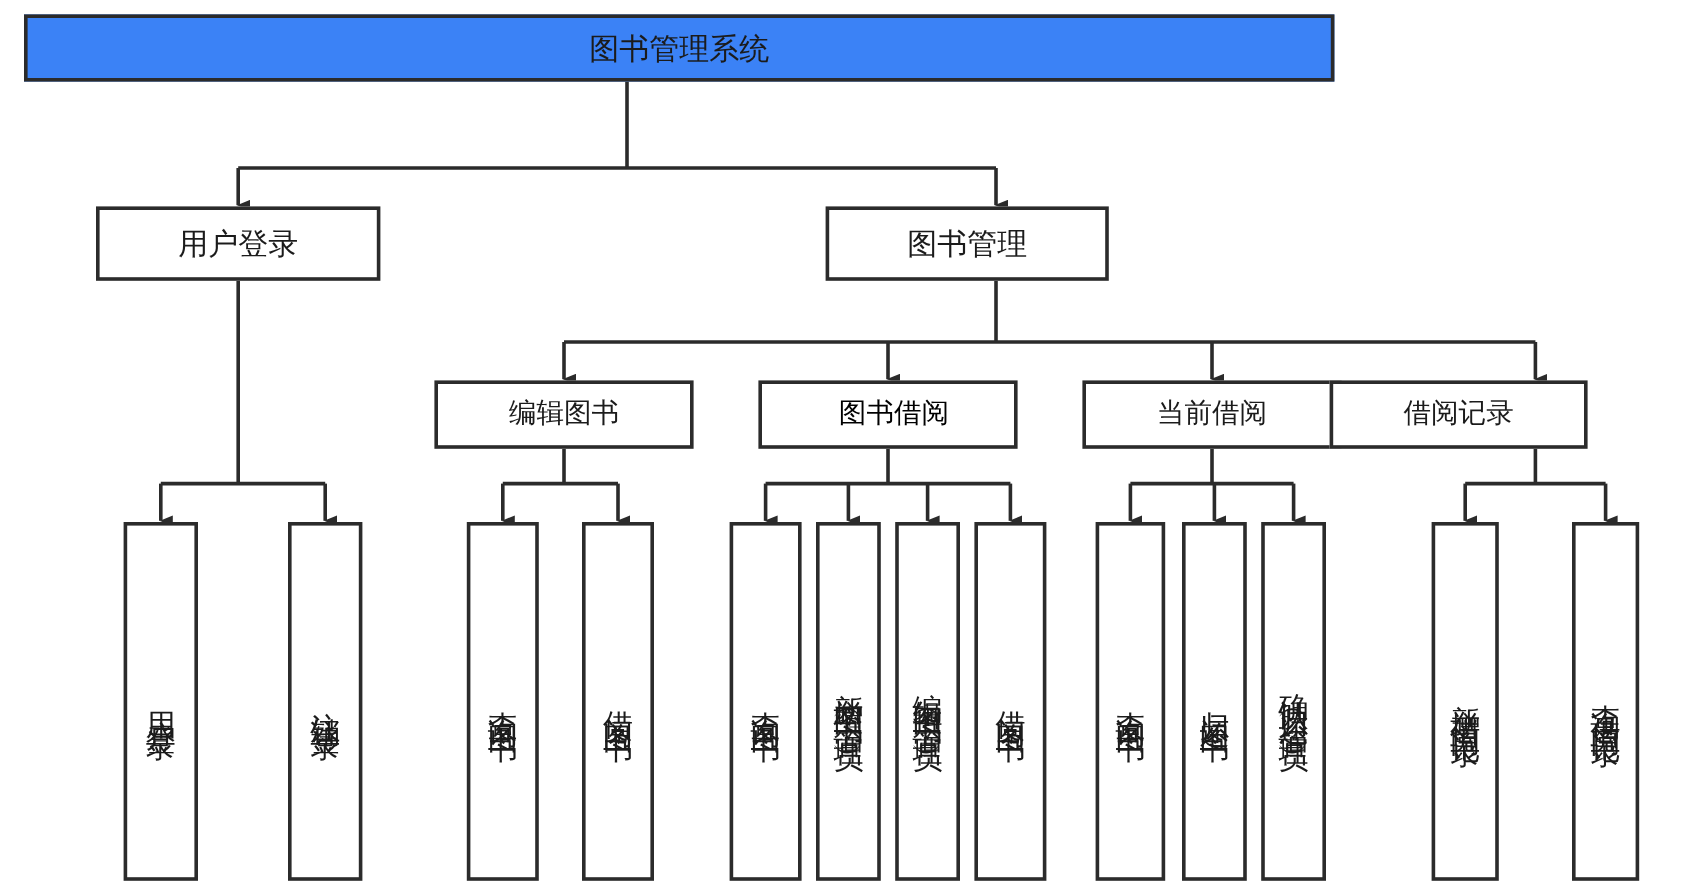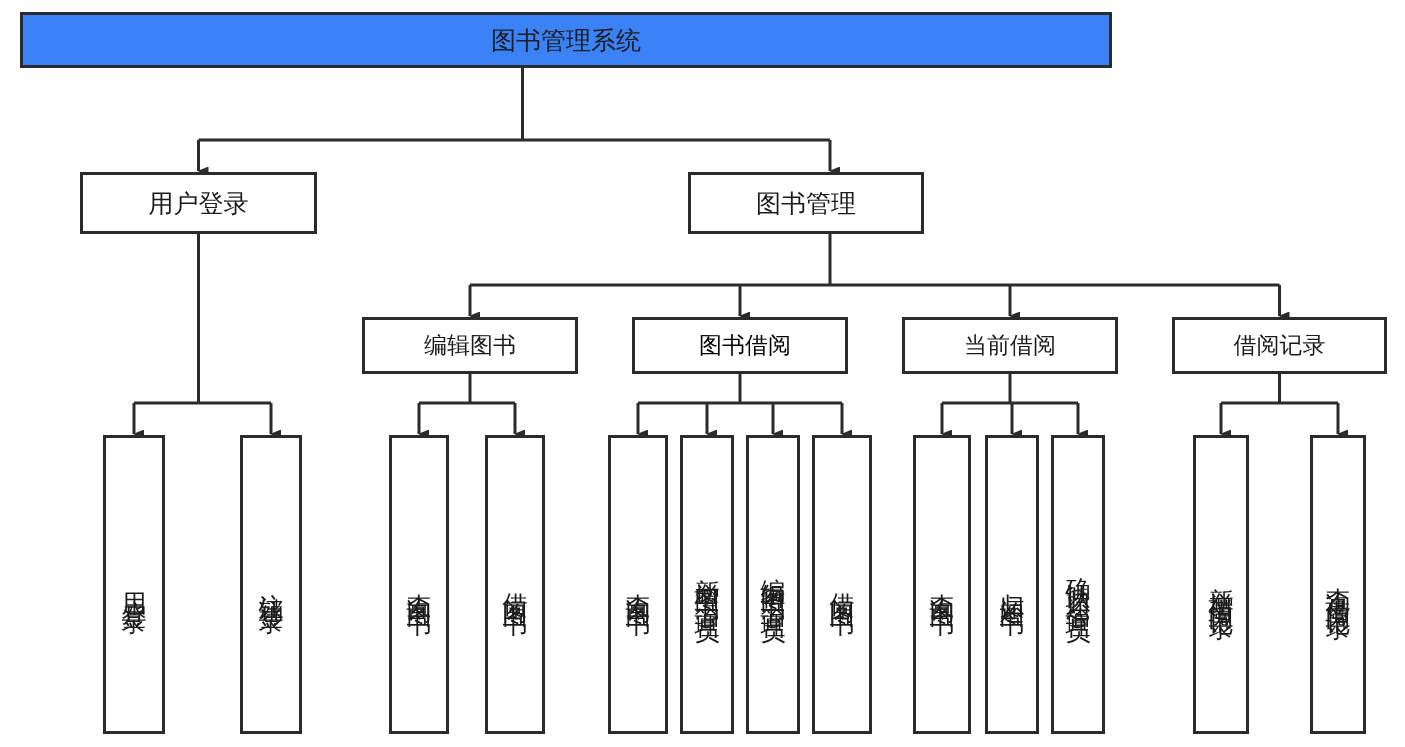--- a/index.html
+++ b/index.html
@@ -134,21 +134,21 @@
       </div>
       <div class="node-box node-sub" style="left: 362px; top: 317px; width: 216px; height: 57px; border-color: rgb(43, 43, 43); background: rgb(255, 255, 255);">
         <div class="node-label" style="color: rgb(27, 27, 27);">编辑图书</div>
       </div>
       <div class="node-box node-sub" style="left: 632px; top: 317px; width: 216px; height: 57px; border-color: rgb(43, 43, 43); background: rgb(255, 255, 255);">
         <div class="node-label" style="color: #000000; margin-left: 10px;">图书借阅</div>
       </div>
       <div class="node-box node-sub" style="left: 902px; top: 317px; width: 216px; height: 57px; border-color: rgb(43, 43, 43); background: rgb(255, 255, 255);">
         <div class="node-label" style="color: rgb(27, 27, 27);">当前借阅</div>
       </div>
-      <div class="node-box node-sub" style="left: 1172px; top: 317px; width: 215px; height: 57px; border-color: rgb(43, 43, 43); background: rgb(255, 255, 255);">
+      <div class="node-box node-sub" style="left: 1108px; top: 317px; width: 215px; height: 57px; border-color: rgb(43, 43, 43); background: rgb(255, 255, 255);">
         <div class="node-label" style="color: rgb(27, 27, 27);">借阅记录</div>
       </div>
       <div class="node-box node-leaf" style="left: 103px; top: 435px; width: 62px; height: 299px; border-color: rgb(43, 43, 43); background: rgb(255, 255, 255);">
         <div class="node-label" style="color: rgb(27, 27, 27);">用户登录</div>
       </div>
       <div class="node-box node-leaf" style="left: 240px; top: 435px; width: 62px; height: 299px; border-color: rgb(43, 43, 43); background: rgb(255, 255, 255);">
         <div class="node-label" style="color: rgb(27, 27, 27);">注销登录</div>
       </div>
       <div class="node-box node-leaf" style="left: 389px; top: 435px; width: 60px; height: 299px; border-color: rgb(43, 43, 43); background: rgb(255, 255, 255);">
         <div class="node-label" style="color: rgb(27, 27, 27);">查询图书</div>

